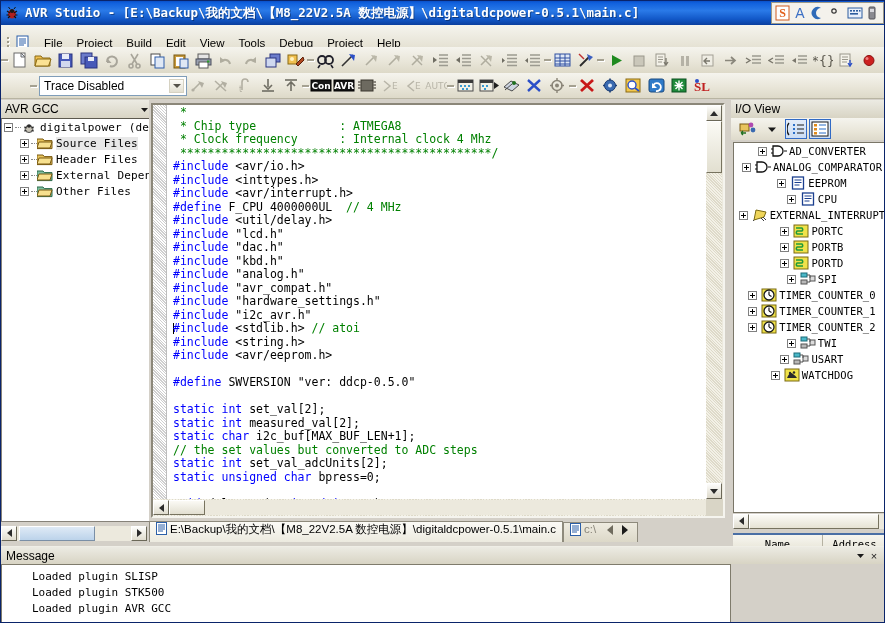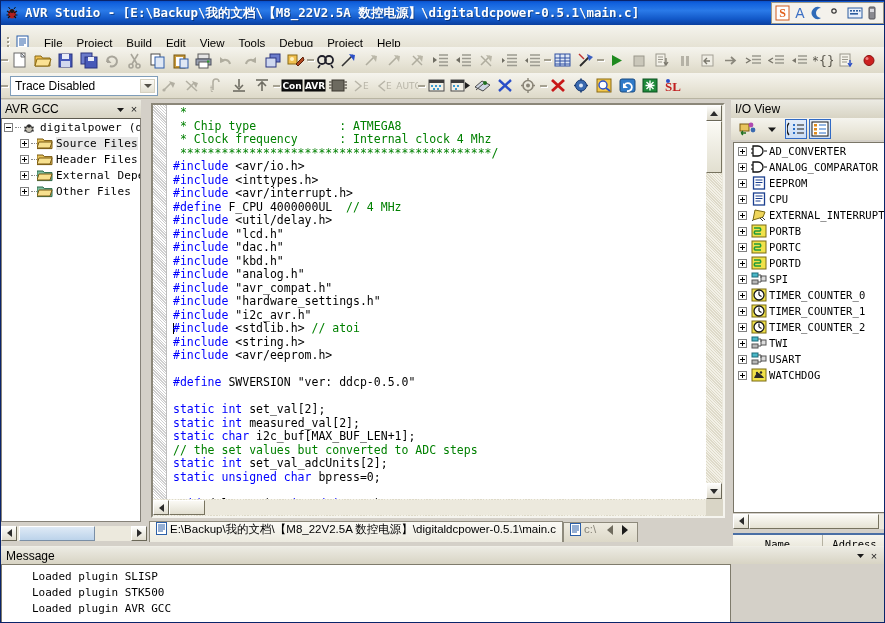--- a/index.html
+++ b/index.html
@@ -66,21 +66,21 @@
   }
   .menuitem u { text-decoration: underline; }
 
   
   .toolbar-row {
     position: absolute; left: 0; width: 885px; height: 26px;
     background: linear-gradient(to bottom,#f5f4ee,#e9e6d9 55%,#ddd9c8);
     display: flex; align-items: center;
   }
   .tb1 { top: 46px; }
-  .tb2 { top: 72px; border-bottom: 1px solid #b8b4a2; }
+  .tb2 { top: 72px; border-bottom: 1px solid #b8b4a2; padding-left: 29px; }
   .tsep { width: 7px; height: 20px; display:flex; align-items:center; justify-content:center; }
   .tsep i { display:block; width:2px; height:2px; background:#a5a191; margin:1.5px 0; box-shadow: 1px 1px 0 #fff; }
   .tbtn {
     width: 23px; height: 22px; display: flex; align-items: center; justify-content: center;
     position: relative; flex: 0 0 auto;
   }
   .tbtn svg { display:block; }
 
   .combo {
     width: 148px; height: 20px; margin-left: 2px;
@@ -100,21 +100,21 @@
   }
 
   
   .workarea {
     position: absolute; left: 0; top: 99px; width: 885px; height: 446px;
     background: #d4d0c8;
   }
 
   
   .panel-left {
-    position: absolute; left: 0; top: 0; width: 140px; height: 446px;
+    position: absolute; left: 0; top: 0; width: 164px; height: 446px;
     background: #d4d0c8;
   }
   .panel-caption {
     height: 18px; display: flex; align-items: center;
     background: linear-gradient(to bottom,#ecebe3,#d8d4c4);
     font-size: 12px; color: #000; padding-left: 4px;
   }
   .panel-caption .cap-title { flex: 1 1 auto; font-family: "Liberation Sans",sans-serif; }
   .capbtn { width: 14px; height: 14px; display:flex; align-items:center; justify-content:center; font-size:11px; color:#222; }
   .tree {
@@ -254,21 +254,21 @@
     display: flex; align-items: center; gap: 2px; padding-left: 6px;
   }
   .io-tb-btn { width:22px; height:20px; display:flex; align-items:center; justify-content:center; }
   .io-tb-btn.active { border:1px solid #316ac5; background: linear-gradient(to bottom,#e3ecf9,#cbddf4); }
   .io-tree {
     position: absolute; left: 2px; top: 42px; width: 153px; height: 371px;
     background: #fff; border: 1px solid #7a7668; border-right: none;
     overflow: hidden;
     font-family: "DejaVu Sans Mono","Liberation Mono", monospace;
   }
-  .io-node { display: flex; align-items: center; height: 16px; padding-left: 4px; white-space: nowrap; }
+  .io-node { display: flex; align-items: center; height: 16px; padding-left: 4px; white-space: nowrap; justify-content: center; }
   .io-ico { width: 16px; height: 14px; flex:0 0 auto; margin: 0 2px 0 2px; }
   .io-label { font-size: 10.5px; letter-spacing: .1px; }
   .io-hscroll {
     position: absolute; left: 2px; top: 413px; width: 153px; height: 16px;
     display:flex; align-items:center; background:#d4d0c8;
   }
   .io-grid-header {
     position: absolute; left: 2px; top: 433px; width: 153px; height: 20px;
     border-top: 2px solid #4a6fa5;
     background: linear-gradient(to bottom,#f7f6f0,#e5e2d3);
@@ -1117,31 +1117,31 @@
             <span class="io-label">EXTERNAL_INTERRUPT</span>
           </div>
           <div class="io-node">
             <span class="expander plus"></span>
             <span class="io-ico"><svg width="16" height="14" viewBox="0 0 16 14">
                 <rect x="1" y="1" width="14" height="12" fill="#f0e24a" stroke="#7a6a12"></rect>
                 <g stroke="#1f9a3a" stroke-width="1.6" fill="none">
                   <path d="M3 4 h6 a2 2 0 0 1 0 3 h-5 a2 2 0 0 0 0 3 h6"></path>
                 </g>
               </svg></span>
-            <span class="io-label">PORTB</span>
+            <span class="io-label">PORTC</span>
           </div>
           <div class="io-node">
             <span class="expander plus"></span>
             <span class="io-ico"><svg width="16" height="14" viewBox="0 0 16 14">
                 <rect x="1" y="1" width="14" height="12" fill="#f0e24a" stroke="#7a6a12"></rect>
                 <g stroke="#1f9a3a" stroke-width="1.6" fill="none">
                   <path d="M3 4 h6 a2 2 0 0 1 0 3 h-5 a2 2 0 0 0 0 3 h6"></path>
                 </g>
               </svg></span>
-            <span class="io-label">PORTC</span>
+            <span class="io-label">PORTB</span>
           </div>
           <div class="io-node">
             <span class="expander plus"></span>
             <span class="io-ico"><svg width="16" height="14" viewBox="0 0 16 14">
                 <rect x="1" y="1" width="14" height="12" fill="#f0e24a" stroke="#7a6a12"></rect>
                 <g stroke="#1f9a3a" stroke-width="1.6" fill="none">
                   <path d="M3 4 h6 a2 2 0 0 1 0 3 h-5 a2 2 0 0 0 0 3 h6"></path>
                 </g>
               </svg></span>
             <span class="io-label">PORTD</span>

